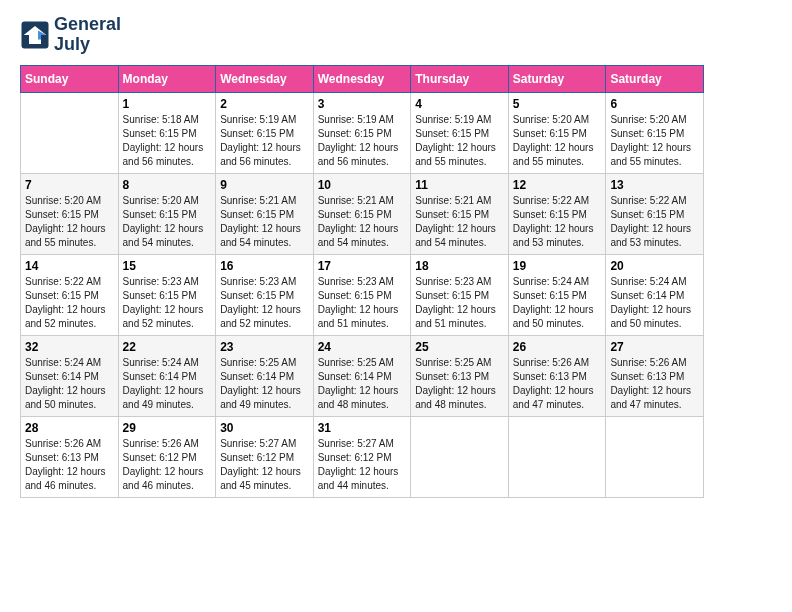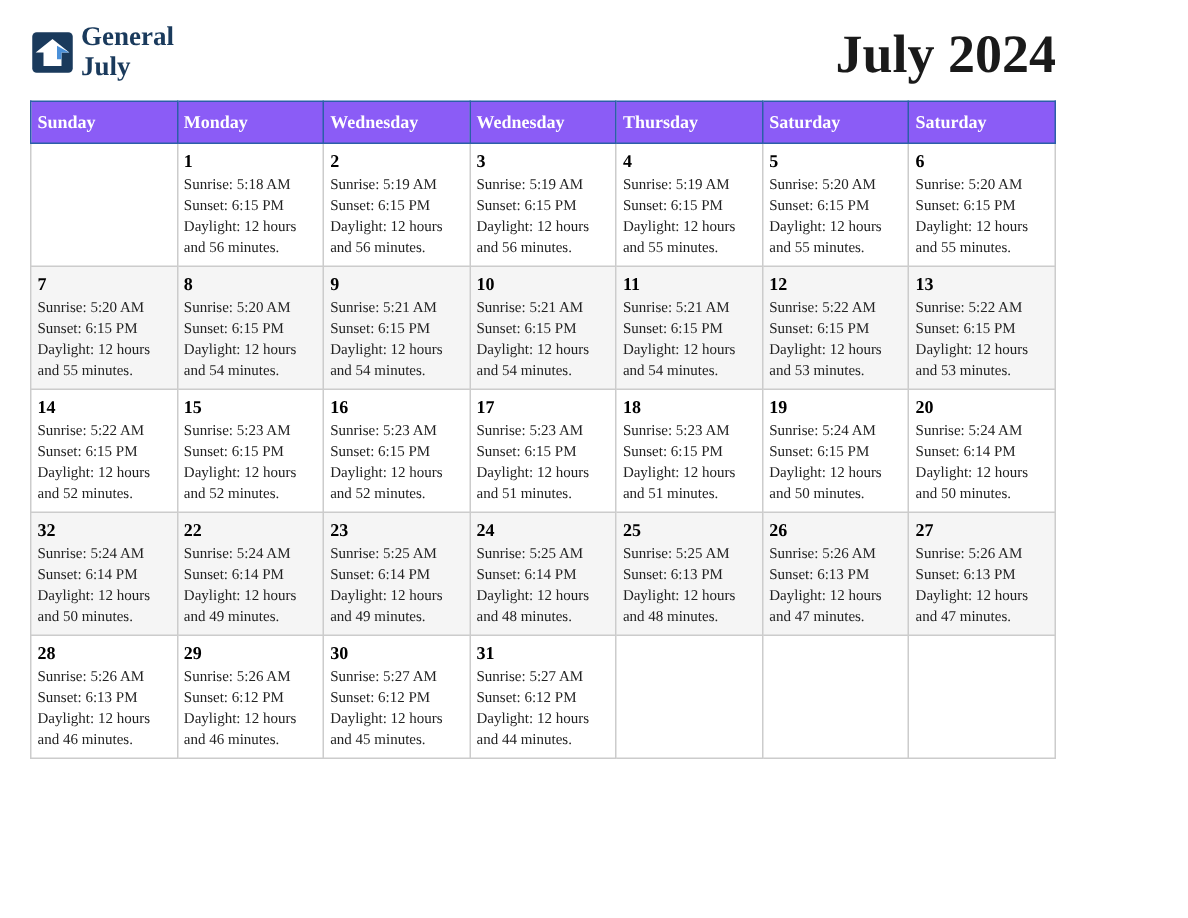--- a/index.html
+++ b/index.html
@@ -6,21 +6,20 @@
     body {
       font-family: Arial, sans-serif;
       background: #fff;
       width: 792px;
       height: 612px;
       overflow: hidden;
     }
     .page {
       width: 724px;
       padding: 15px 20px;
-      font-family: Liberation Serif, serif;
     }
     .header {
       display: flex;
       justify-content: space-between;
       align-items: flex-start;
       margin-bottom: 10px;
     }
     .logo {
       display: flex;
       align-items: center;
@@ -47,21 +46,21 @@
     .location {
       font-size: 16px;
       color: #333;
     }
     table {
       width: 100%;
       border-collapse: collapse;
       font-size: 11px;
     }
     thead tr {
-      background: #8b5cf6;
+      background: #ec4899;
       color: #fff;
     }
     thead th {
       padding: 6px 4px;
       text-align: left;
       font-size: 12px;
       font-weight: bold;
       border: 1px solid #2b5fa8;
     }
     tbody tr {
@@ -103,21 +102,20 @@
         <rect x="2" y="2" width="36" height="36" rx="4" fill="#1a3a5c"></rect>
         <polygon points="20,8 35,20 28,20 28,32 12,32 12,20 5,20" fill="white"></polygon>
         <polygon points="24,14 35,20 28,20 28,26 24,26" fill="#4a90d9"></polygon>
       </svg>
       <div class="logo-text">
         <div>General</div>
         <div>July</div>
       </div>
     </div>
     <div class="title-block">
-      <div class="month-year">July 2024</div>
     </div>
   </div>
 
   <table>
     <thead>
       <tr>
       <th>Sunday</th>
           <th>Monday</th>
           <th>Wednesday</th>
           <th>Wednesday</th>

